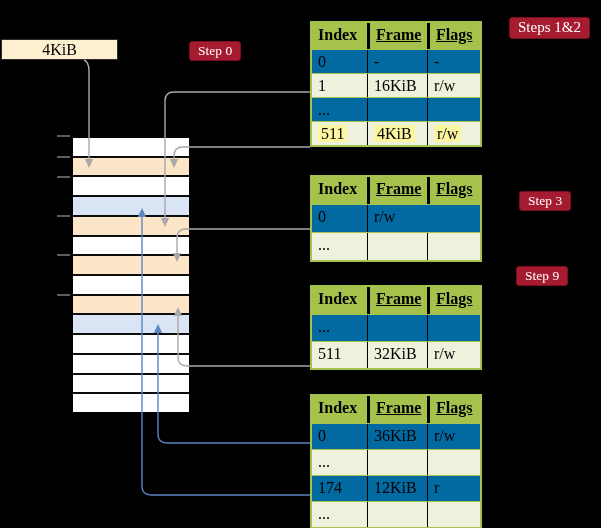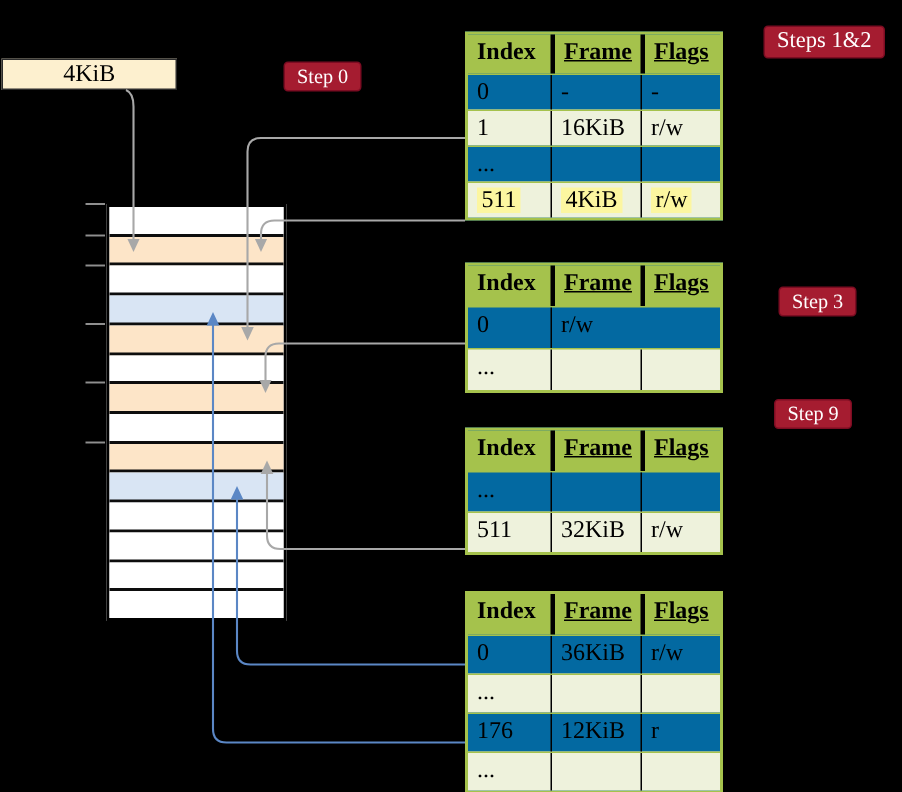--- a/index.html
+++ b/index.html
@@ -205,21 +205,21 @@
       <div class="cell c1">0</div>
       <div class="cell c2">36KiB</div>
       <div class="cell c3">r/w</div>
     </div>
     <div class="prow light">
       <div class="cell c1">...</div>
       <div class="cell c2"></div>
       <div class="cell c3"></div>
     </div>
     <div class="prow">
-      <div class="cell c1">176</div>
+      <div class="cell c1">174</div>
       <div class="cell c2">12KiB</div>
       <div class="cell c3">r</div>
     </div>
     <div class="prow light">
       <div class="cell c1">...</div>
       <div class="cell c2"></div>
       <div class="cell c3"></div>
     </div>
   </div>
 

